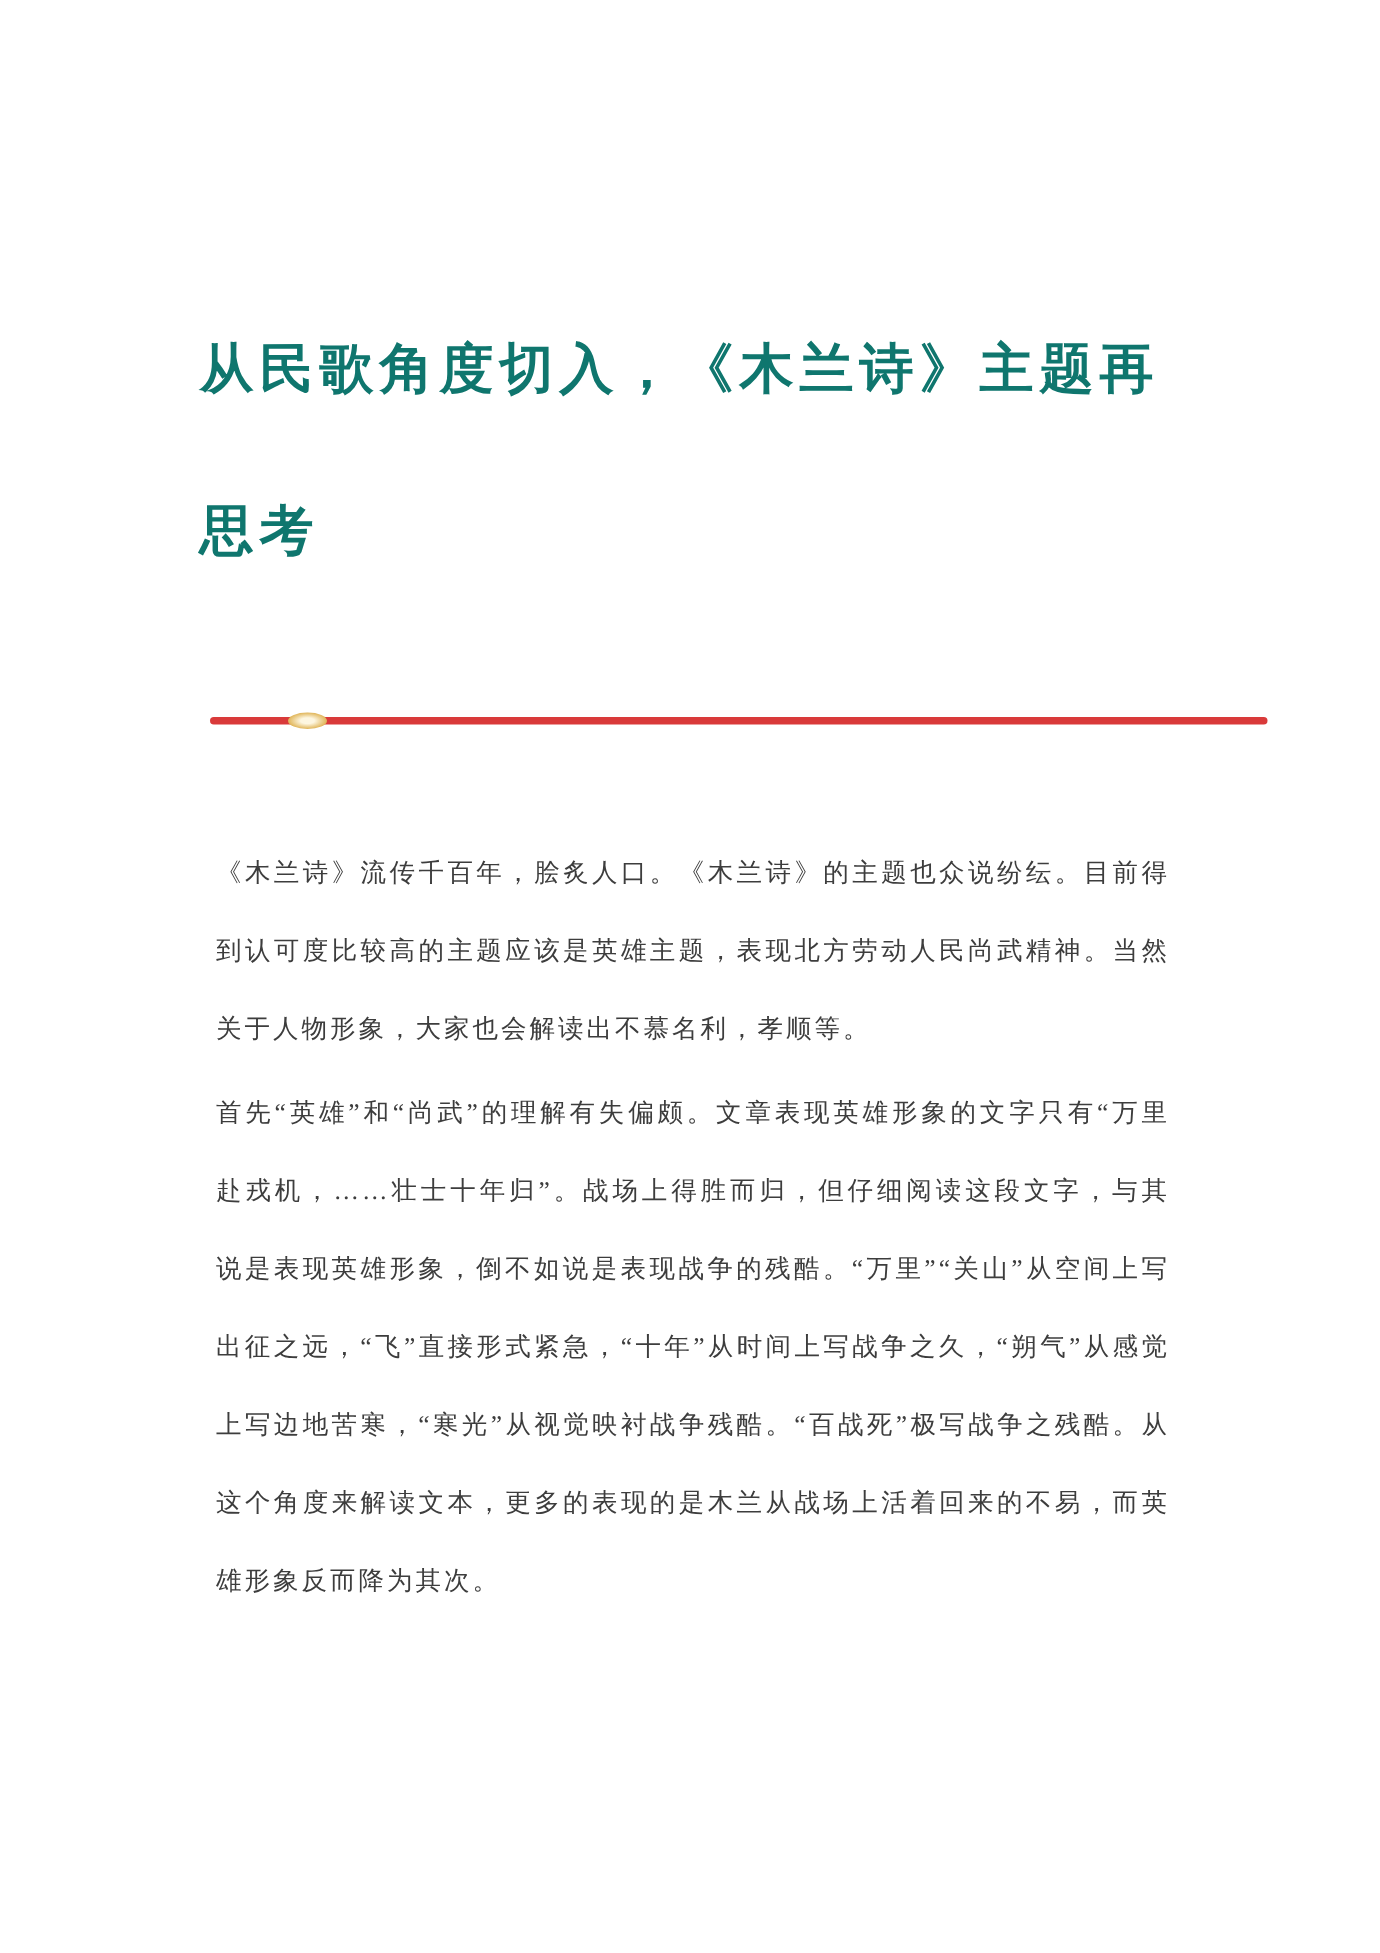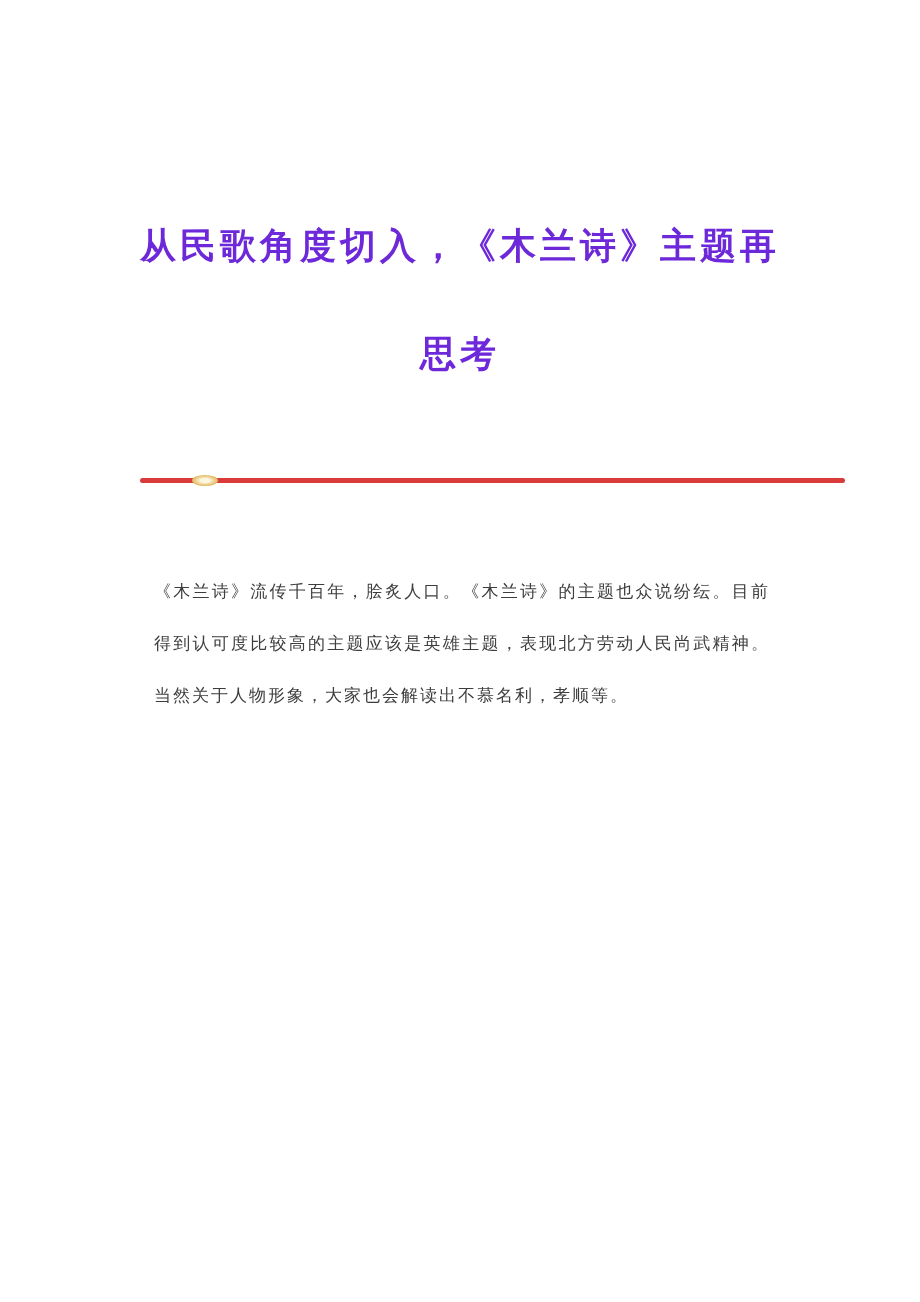--- a/index.html
+++ b/index.html
@@ -16,24 +16,24 @@
     overflow: hidden;
   }
   .doc-title {
     position: absolute;
     top: 192px;
     left: 133px;
     width: 654px;
     margin: 0;
     font-size: 36px;
     font-weight: bold;
-    color: #6d28d9;
+    color: #0f766e;
     letter-spacing: 4px;
     line-height: 108px;
-    text-align: center;
+    text-align: left;
   }
   .divider {
     position: absolute;
     top: 478px;
     left: 140px;
     width: 705px;
     height: 5px;
     background: #d93a3a;
     border-radius: 3px;
   }
@@ -51,31 +51,32 @@
     top: 552px;
     left: 140px;
     width: 644px;
     color: #3d3d3d;
     font-size: 17px;
     letter-spacing: 2px;
     line-height: 52px;
     text-align: justify;
   }
   .article p {
-    margin: 14px;
+    margin: 4px;
   }
 </style>
 </head>
 <body>
 
 <div class="page">
 
   <h1 class="doc-title">从民歌角度切入，《木兰诗》主题再思考</h1>
 
   <div class="divider">
     <span class="divider-accent"></span>
   </div>
 
   <div class="article">
     <p>《木兰诗》流传千百年，脍炙人口。《木兰诗》的主题也众说纷纭。目前得到认可度比较高的主题应该是英雄主题，表现北方劳动人民尚武精神。当然关于人物形象，大家也会解读出不慕名利，孝顺等。</p>
+    <p>首先“英雄”和“尚武”的理解有失偏颇。文章表现英雄形象的文字只有“万里赴戎机，……壮士十年归”。战场上得胜而归，但仔细阅读这段文字，与其说是表现英雄形象，倒不如说是表现战争的残酷。“万里”“关山”从空间上写出征之远，“飞”直接形式紧急，“十年”从时间上写战争之久，“朔气”从感觉上写边地苦寒，“寒光”从视觉映衬战争残酷。“百战死”极写战争之残酷。从这个角度来解读文本，更多的表现的是木兰从战场上活着回来的不易，而英雄形象反而降为其次。</p>
   </div>
 
 </div>
 
 </body></html>

